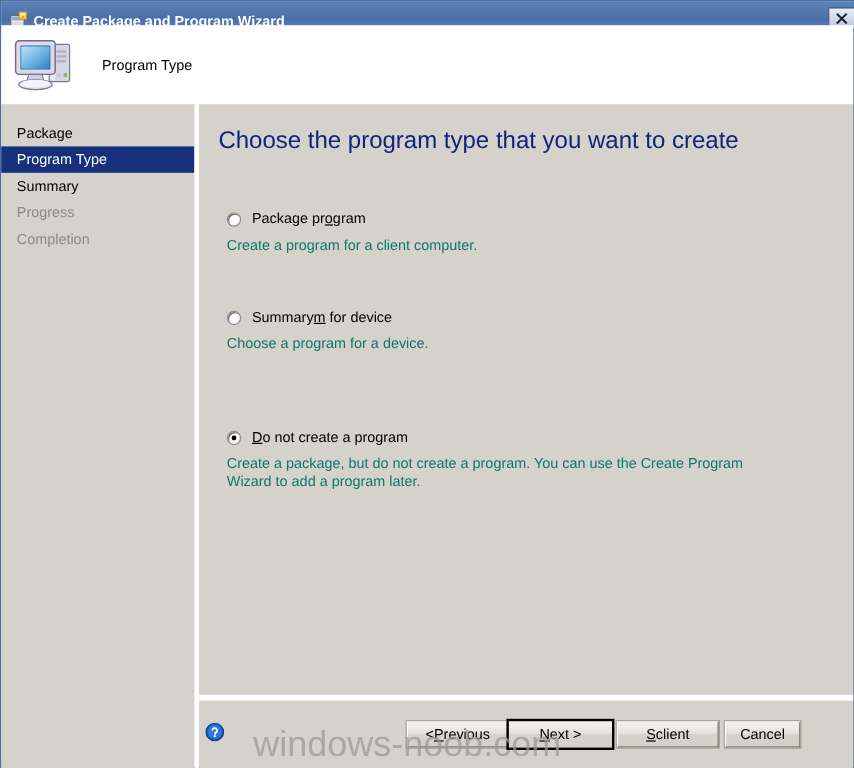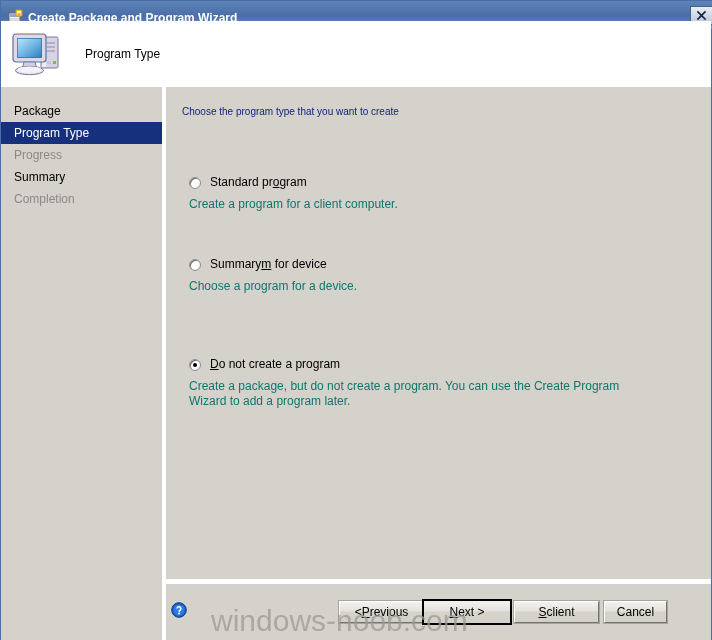--- a/index.html
+++ b/index.html
@@ -130,21 +130,21 @@
   .content {
     position: absolute;
     left: 165px; top: 86px;
     width: 545px;
     height: 492px;
     background: #d4d2cb;
   }
   .page-heading {
     position: absolute;
     left: 16px; top: 19px;
-    font-size: 10px;
+    font-size: 20px;
     color: #12237e;
     font-family: "Liberation Sans", sans-serif;
     white-space: nowrap;
   }
 
   .option {
     position: absolute;
     left: 23px;
   }
   .opt1 { top: 88px; }
@@ -318,33 +318,33 @@
         <ellipse cx="20.5" cy="42.5" rx="14" ry="4.2" fill="#e7e4f0" stroke="#7b7899" stroke-width="1"></ellipse>
         <ellipse cx="20.5" cy="41.6" rx="12" ry="3.2" fill="#f4f2f9"></ellipse>
       </svg>
     </span>
     <span class="header-title">Program Type</span>
   </div>
 
   <div class="sidebar">
     <div class="side-item">Package</div>
     <div class="side-item selected">Program Type</div>
+    <div class="side-item">Summary</div>
     <div class="side-item disabled">Progress</div>
-    <div class="side-item">Summary</div>
     <div class="side-item disabled">Completion</div>
   </div>
   <div class="vsep"></div>
 
   <div class="content">
     <div class="page-heading">Choose the program type that you want to create</div>
 
     <div class="option opt1">
       <div class="radio-row">
         <span class="radio"></span>
-        <span class="radio-label"><span>Standard pr</span><u>o</u><span>gram</span></span>
+        <span class="radio-label"><span>Package pr</span><u>o</u><span>gram</span></span>
       </div>
       <div class="opt-desc">Create a program for a client computer.</div>
     </div>
 
     <div class="option opt2">
       <div class="radio-row">
         <span class="radio"></span>
         <span class="radio-label"><span>Summary</span><u>m</u><span> for device</span></span>
       </div>
       <div class="opt-desc">Choose a program for a device.</div>

